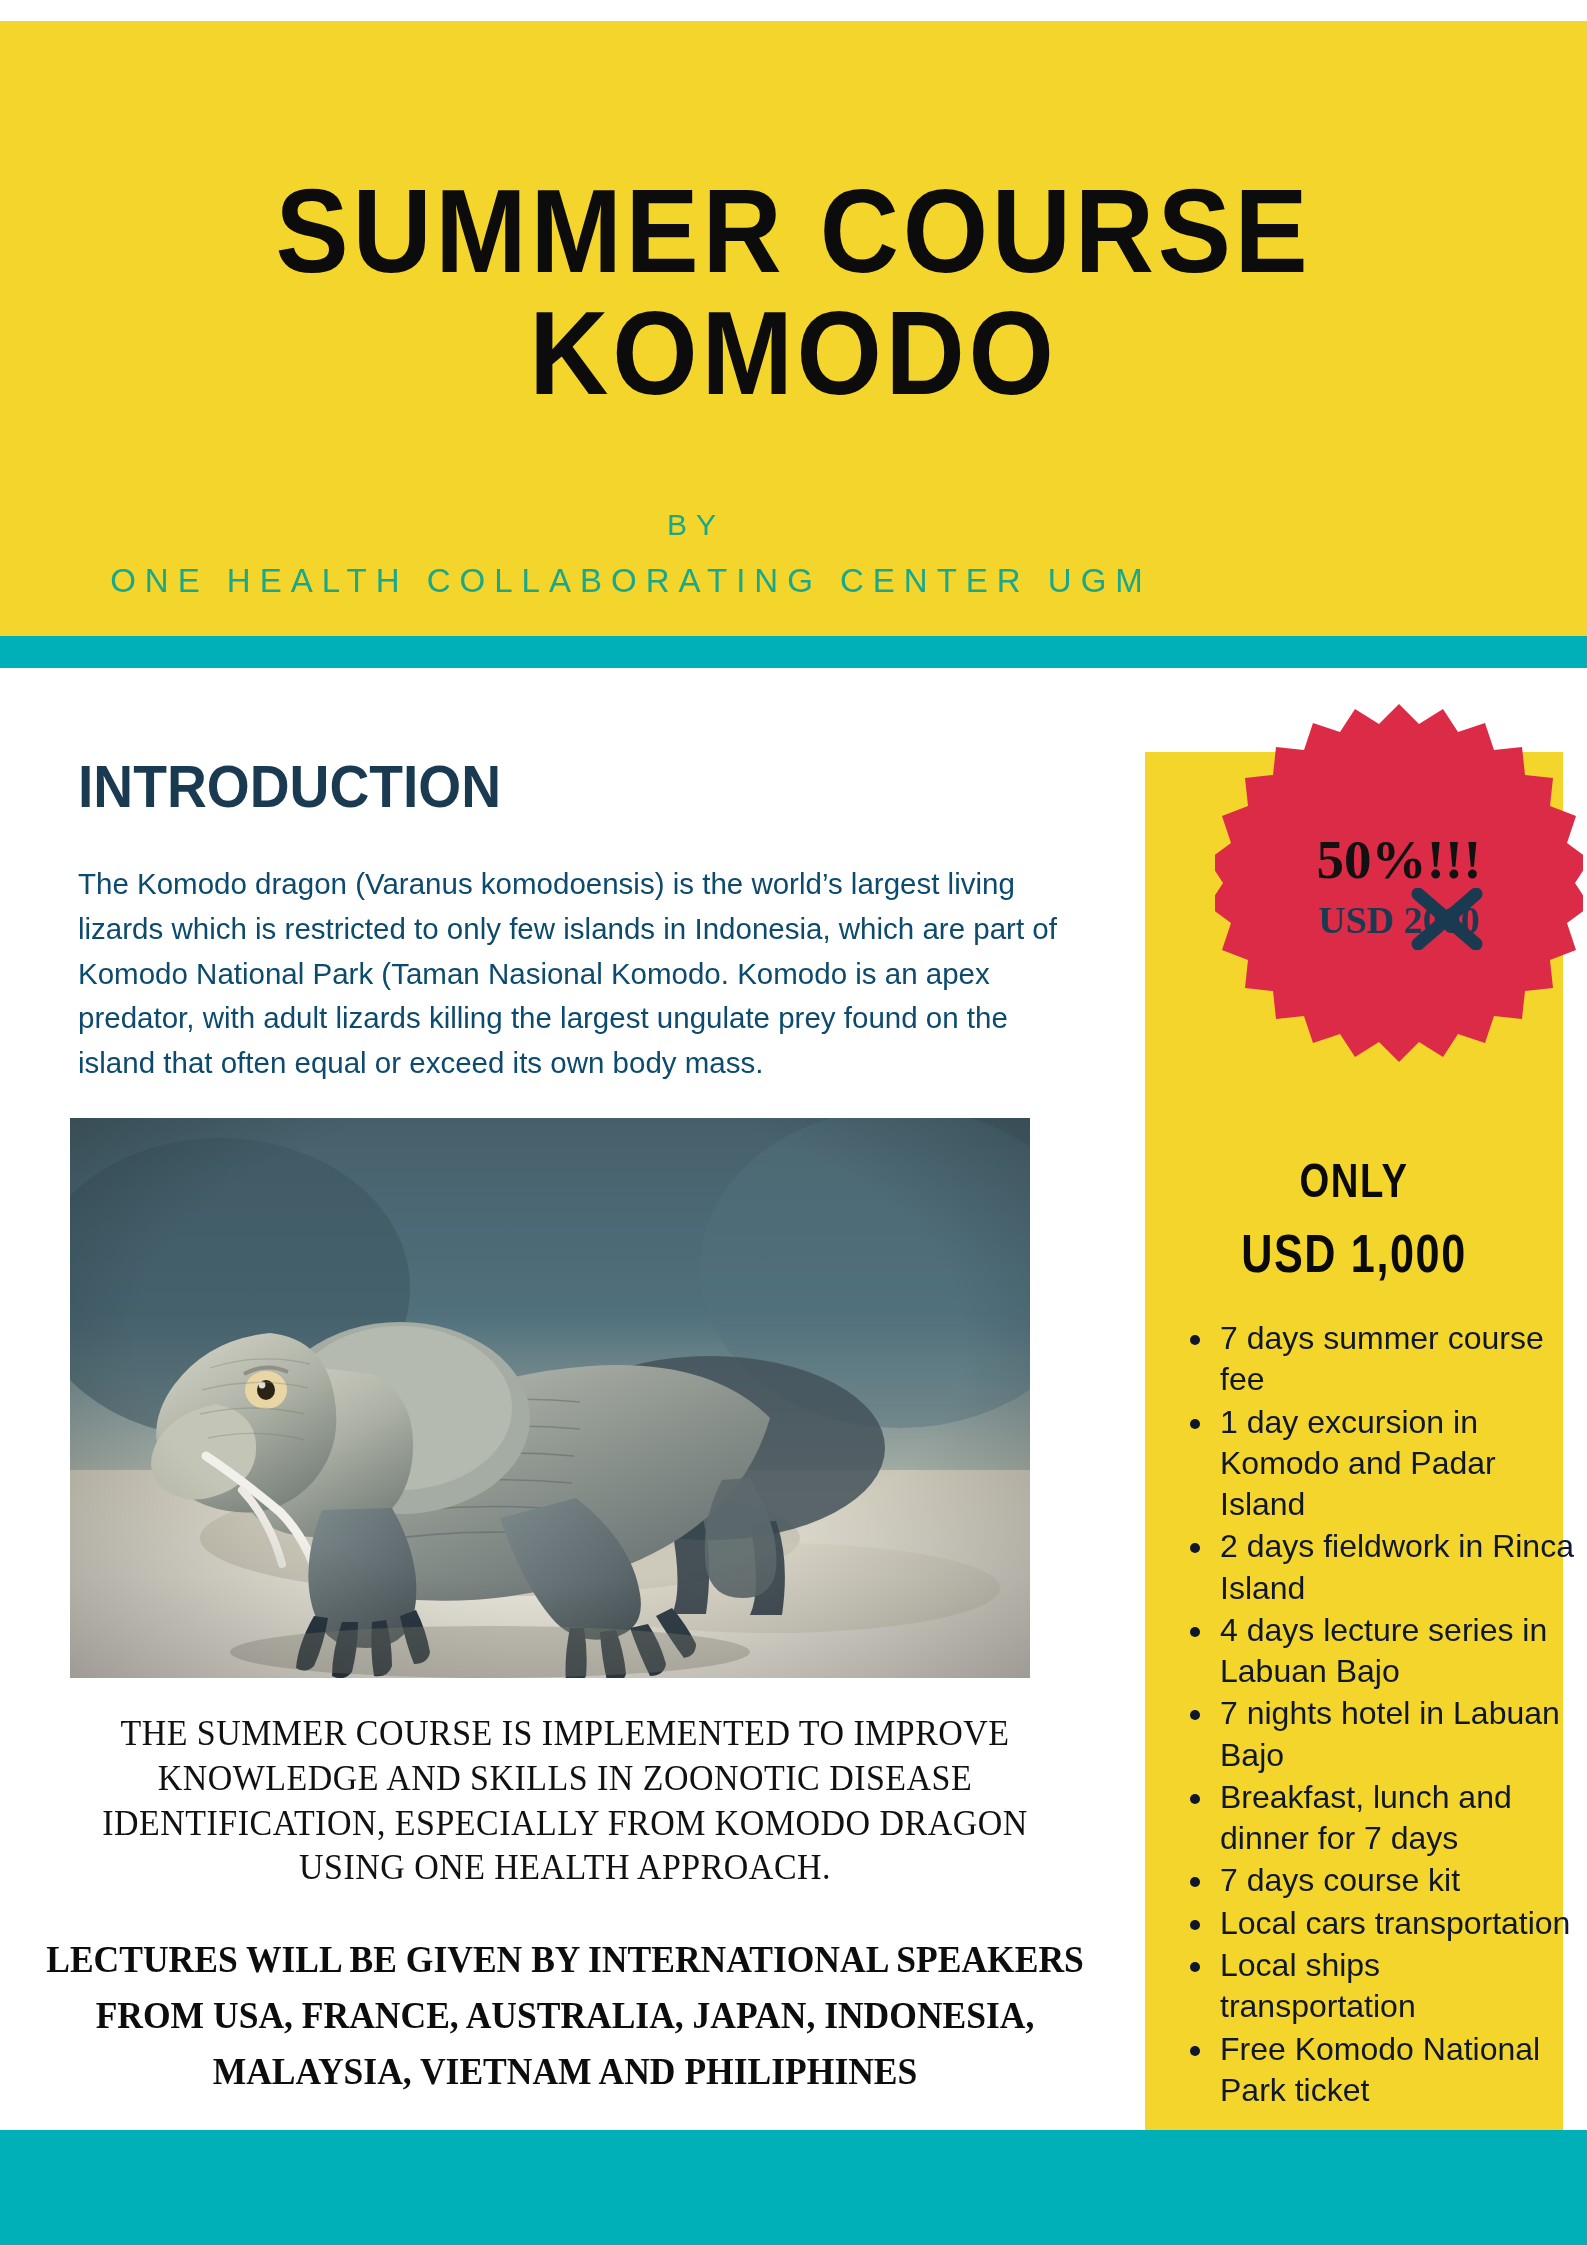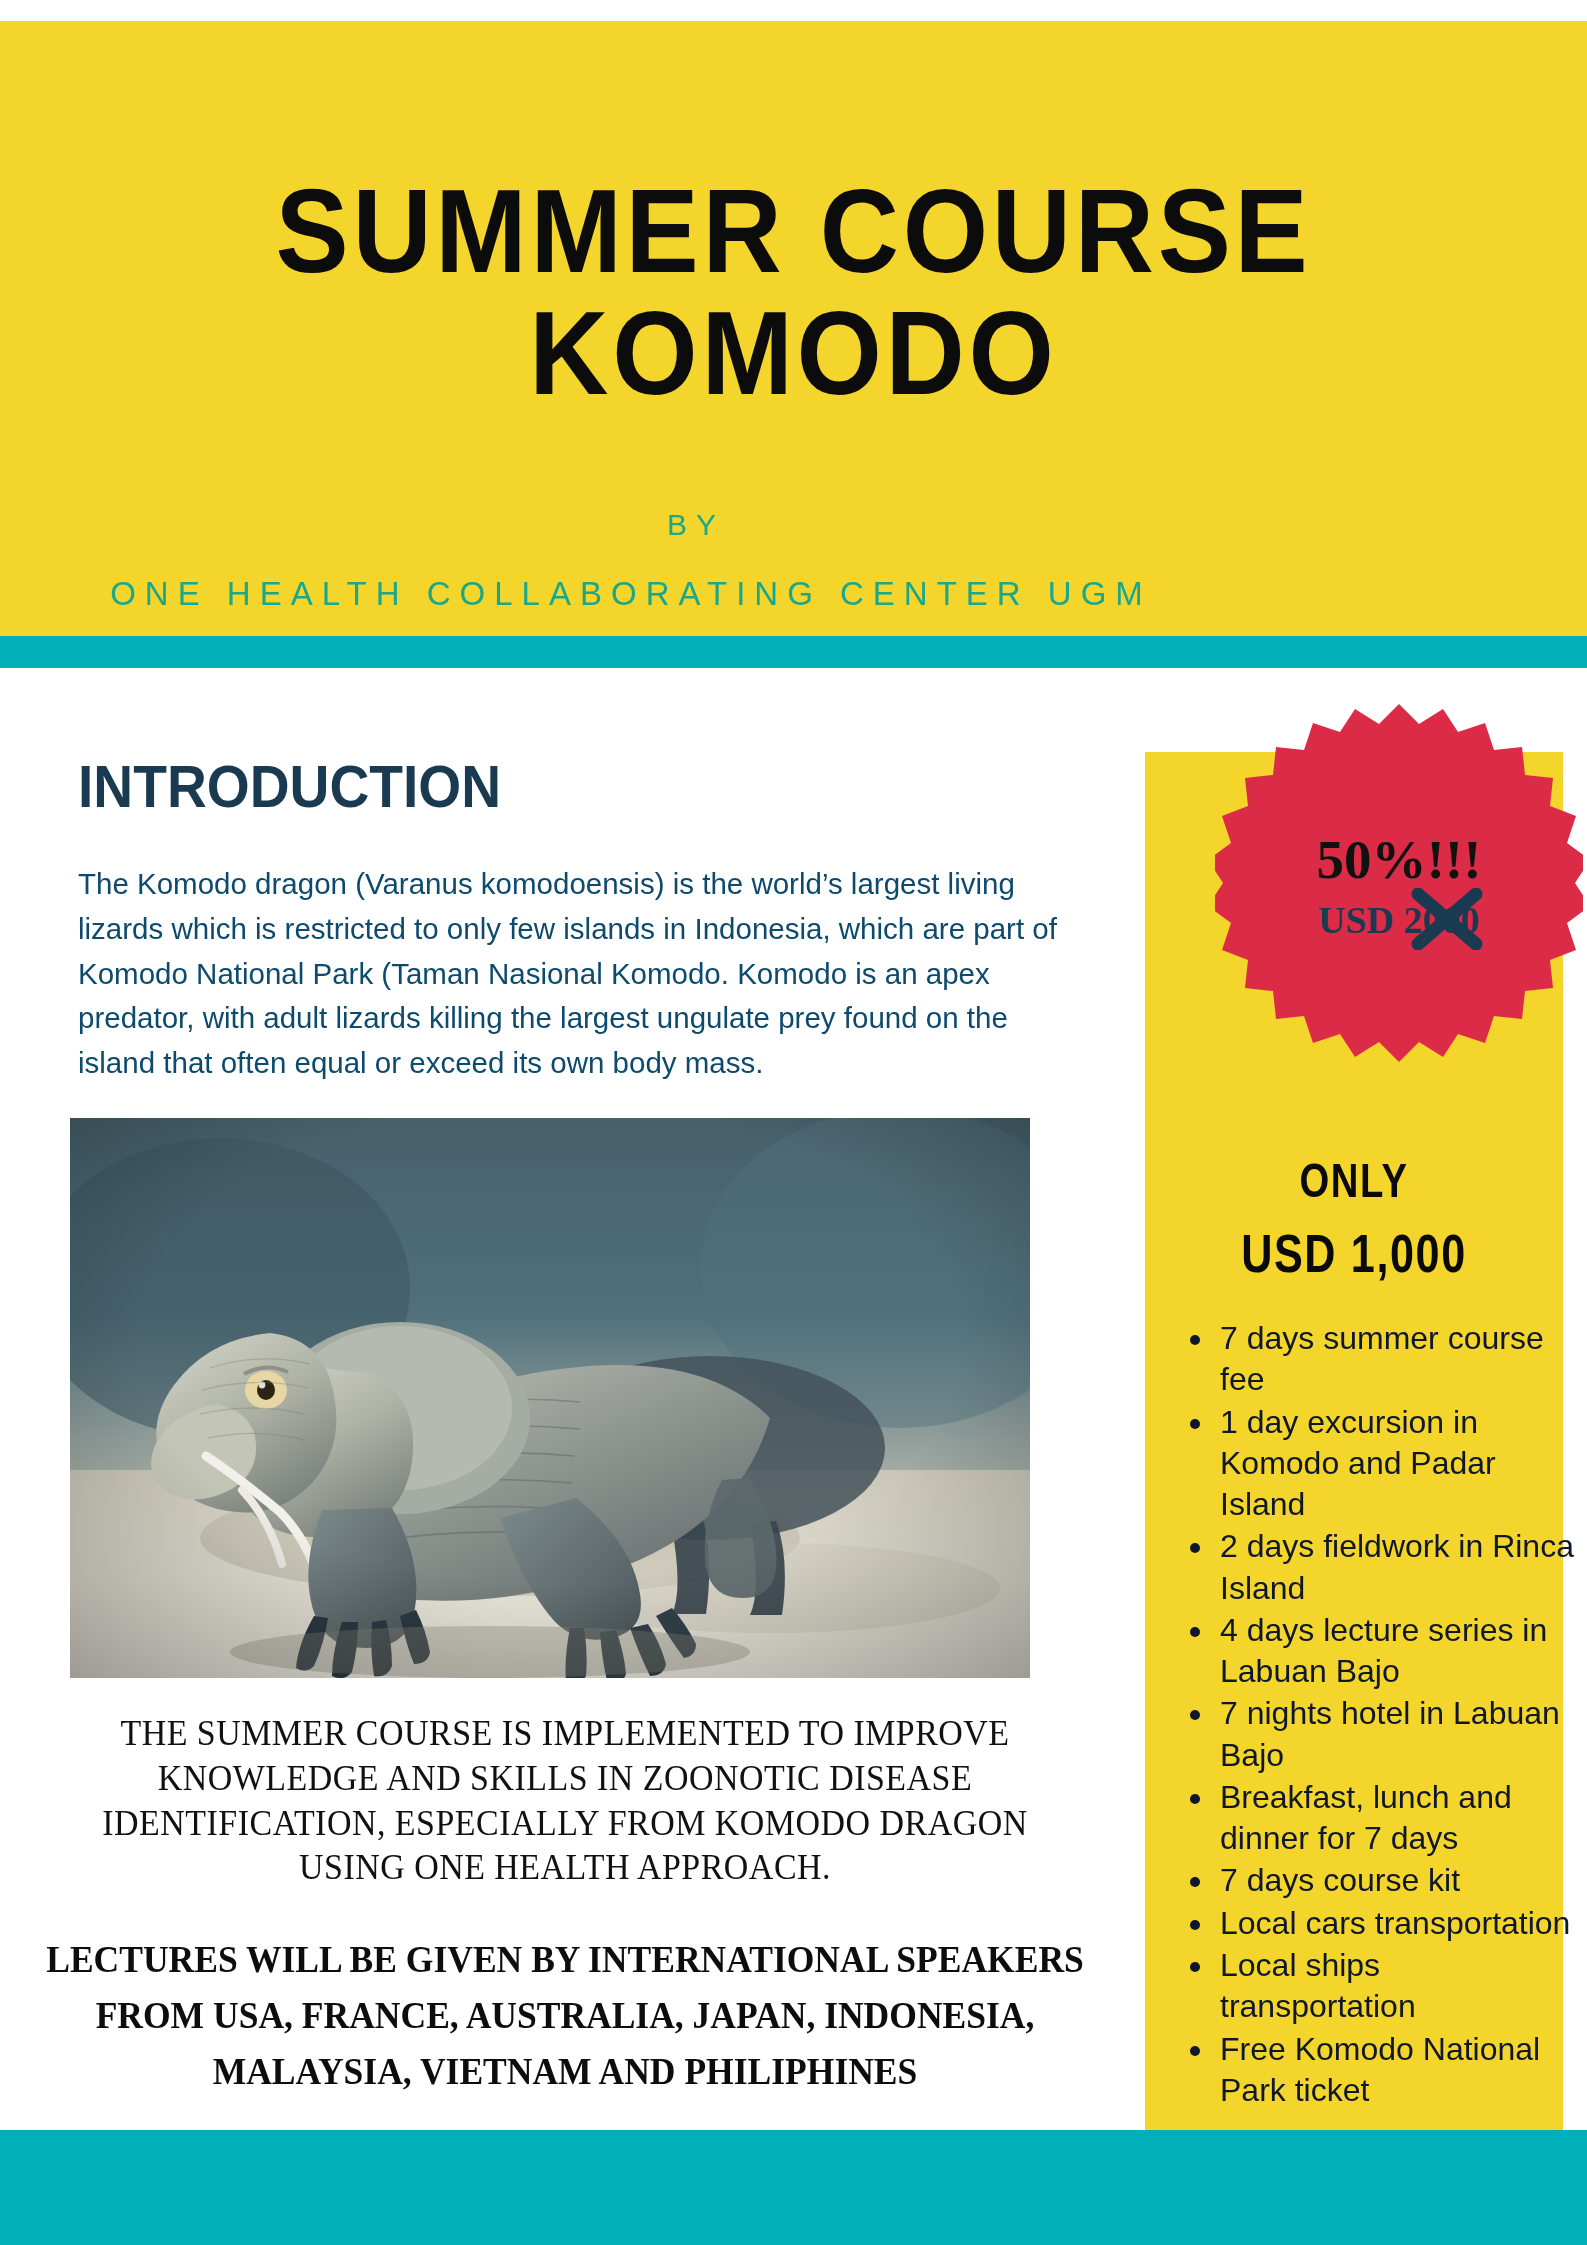--- a/index.html
+++ b/index.html
@@ -27,21 +27,21 @@
     line-height:1.03;
     letter-spacing:4px;
     color:#0c0c0c;
     transform:scaleX(0.93);
   }
   .by-line{
     position:absolute;left:0;top:487px;width:1392px;text-align:center;
     font-size:30px;letter-spacing:9px;color:#1BA88A;font-weight:400;
   }
   .by-org{
-    position:absolute;left:0;top:554px;width:1262px;text-align:center;
+    position:absolute;left:0;top:541px;width:1262px;text-align:center;
     font-size:33px;letter-spacing:9px;color:#1BA88A;font-weight:400;
   }
 
   .teal-bar-top{
     position:absolute;left:0;top:636px;width:1587px;height:32px;background:#00B0B9;
   }
   .teal-bar-bottom{
     position:absolute;left:0;top:2130px;width:1587px;height:115px;background:#00B0B9;
   }
 

